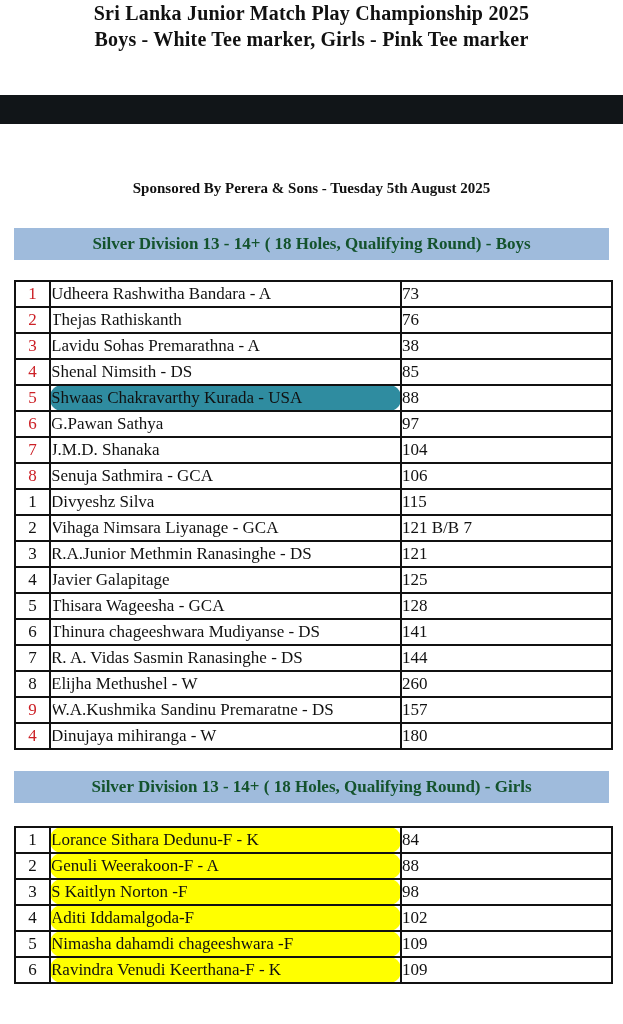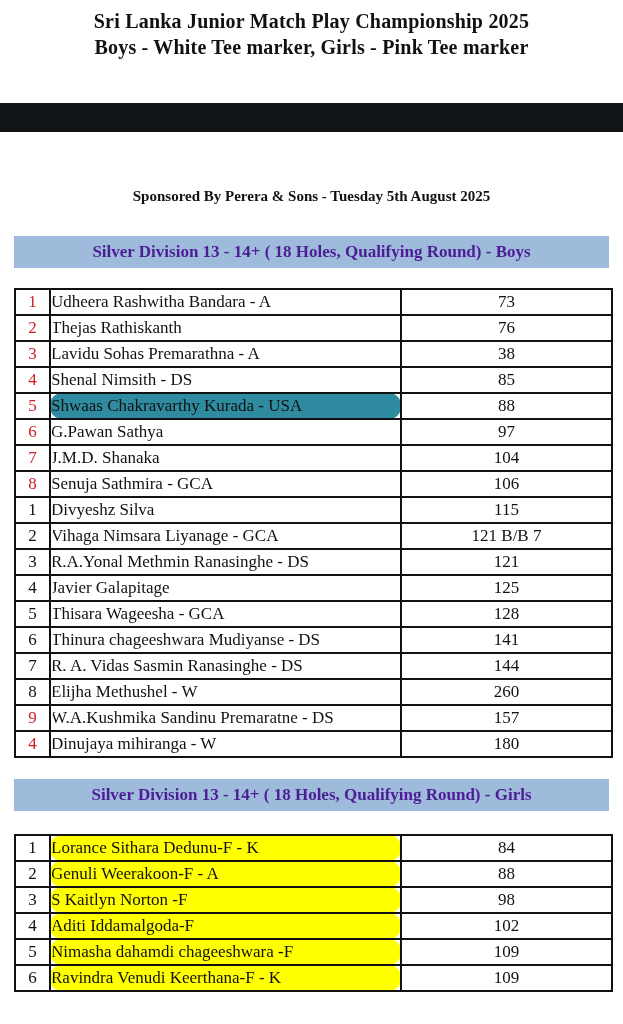--- a/index.html
+++ b/index.html
@@ -12,21 +12,21 @@
     color: #111111;
     overflow: hidden;
   }
   .title-line {
     text-align: center;
     font-weight: bold;
     font-size: 20px;
     line-height: 26px;
     letter-spacing: 0.2px;
   }
-  .title-block { padding-top: 8px; }
+  .title-block { }
   .black-bar {
     margin-top: 43px;
     width: 100%;
     height: 29px;
     background: var(--divider-bar, #111518);
   }
   .sponsor-line {
     margin-top: 54px;
     text-align: center;
     font-weight: bold;
@@ -34,21 +34,21 @@
     line-height: 20px;
   }
   .section-header {
     margin: 0 14px;
     height: 32px;
     line-height: 32px;
     background: var(--section-header-bg, #9fbbdc);
     text-align: center;
     font-weight: bold;
     font-size: 17px;
-    color: #4c1d95;
+    color: #14532d;
   }
   .section-header.boys { margin-top: 30px; }
   .section-header.girls { margin-top: 21px; }
   table.results {
     border-collapse: collapse;
     margin-left: 14px;
     margin-right: 14px;
     width: 597px;
     table-layout: fixed;
   }
@@ -74,21 +74,21 @@
   td.name {
     width: 349px;
     padding-left: 4px;
     text-align: left;
     border-radius: 12px;
   }
   td.name.teal { background: var(--highlight-teal, #2f8ca0); }
   td.name.yellow { background: var(--highlight-yellow, #ffff00); }
   td.score {
     width: 209px;
-    text-align: center;
+    text-align: left;
   }
 </style>
 </head>
 <body>
 
 <div class="page">
 
   <div class="title-block">
     <div class="title-line">Sri Lanka Junior Match Play Championship 2025</div>
     <div class="title-line">Boys - White Tee marker, Girls -  Pink Tee marker</div>
@@ -158,21 +158,21 @@
         </tr>
 
         <tr>
           <td class="rank">2</td>
           <td class="name">Vihaga Nimsara Liyanage - GCA</td>
           <td class="score">121 B/B 7</td>
         </tr>
 
         <tr>
           <td class="rank">3</td>
-          <td class="name">R.A.Yonal Methmin Ranasinghe - DS</td>
+          <td class="name">R.A.Junior Methmin Ranasinghe - DS</td>
           <td class="score">121</td>
         </tr>
 
         <tr>
           <td class="rank">4</td>
           <td class="name">Javier Galapitage</td>
           <td class="score">125</td>
         </tr>
 
         <tr>

